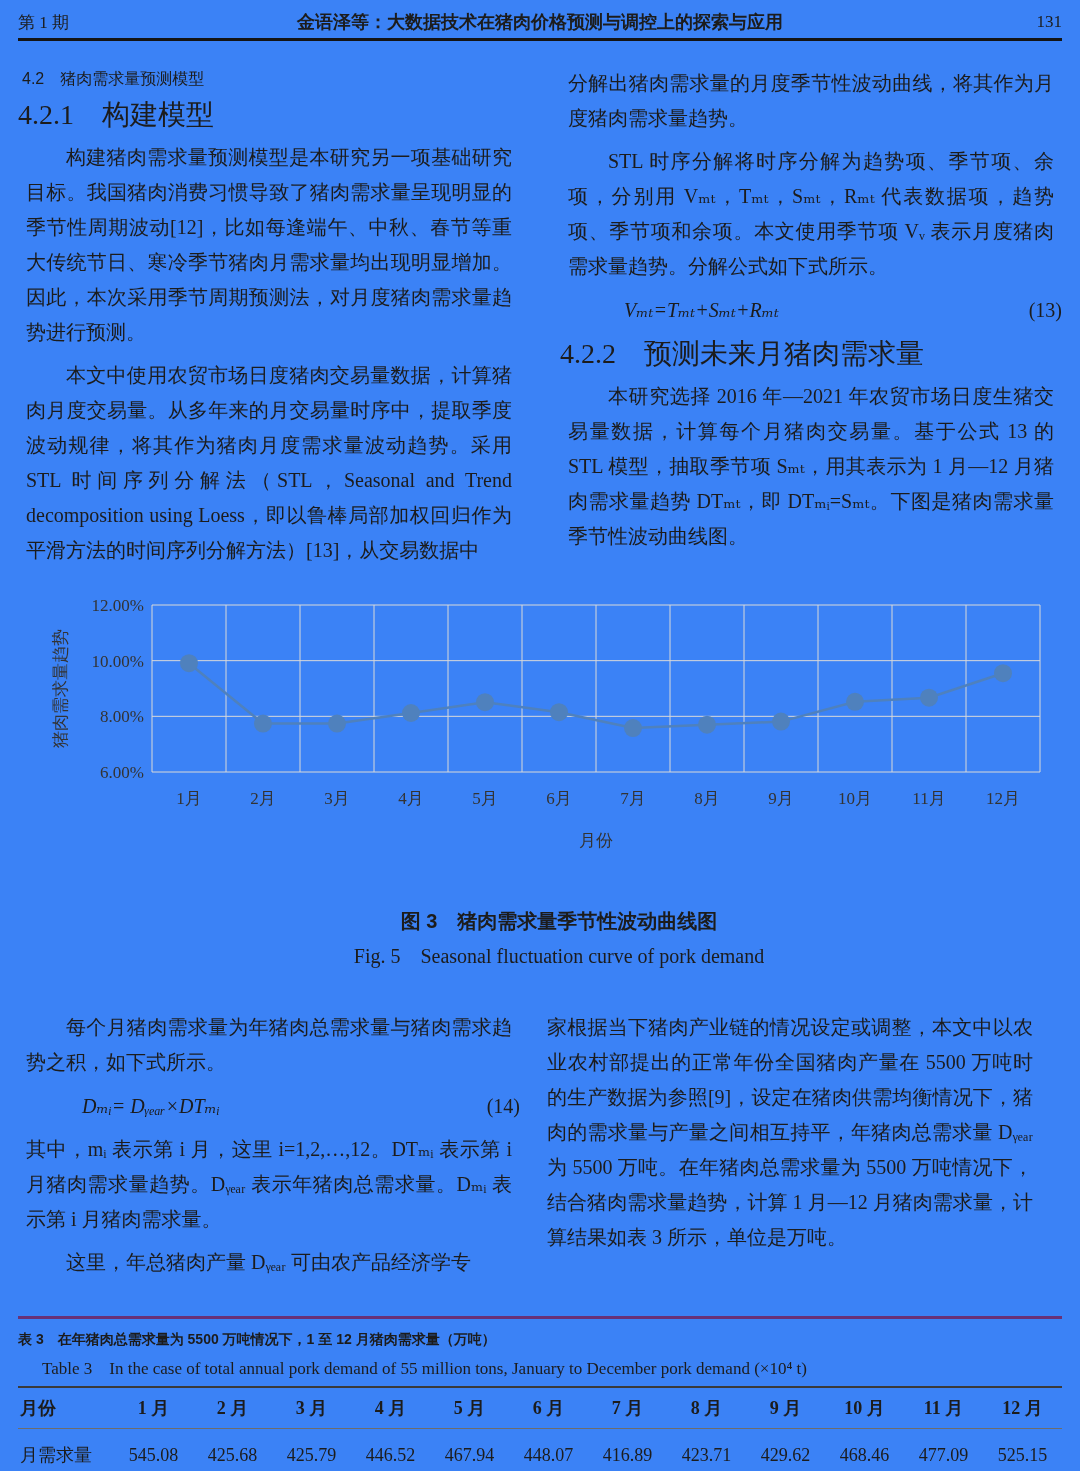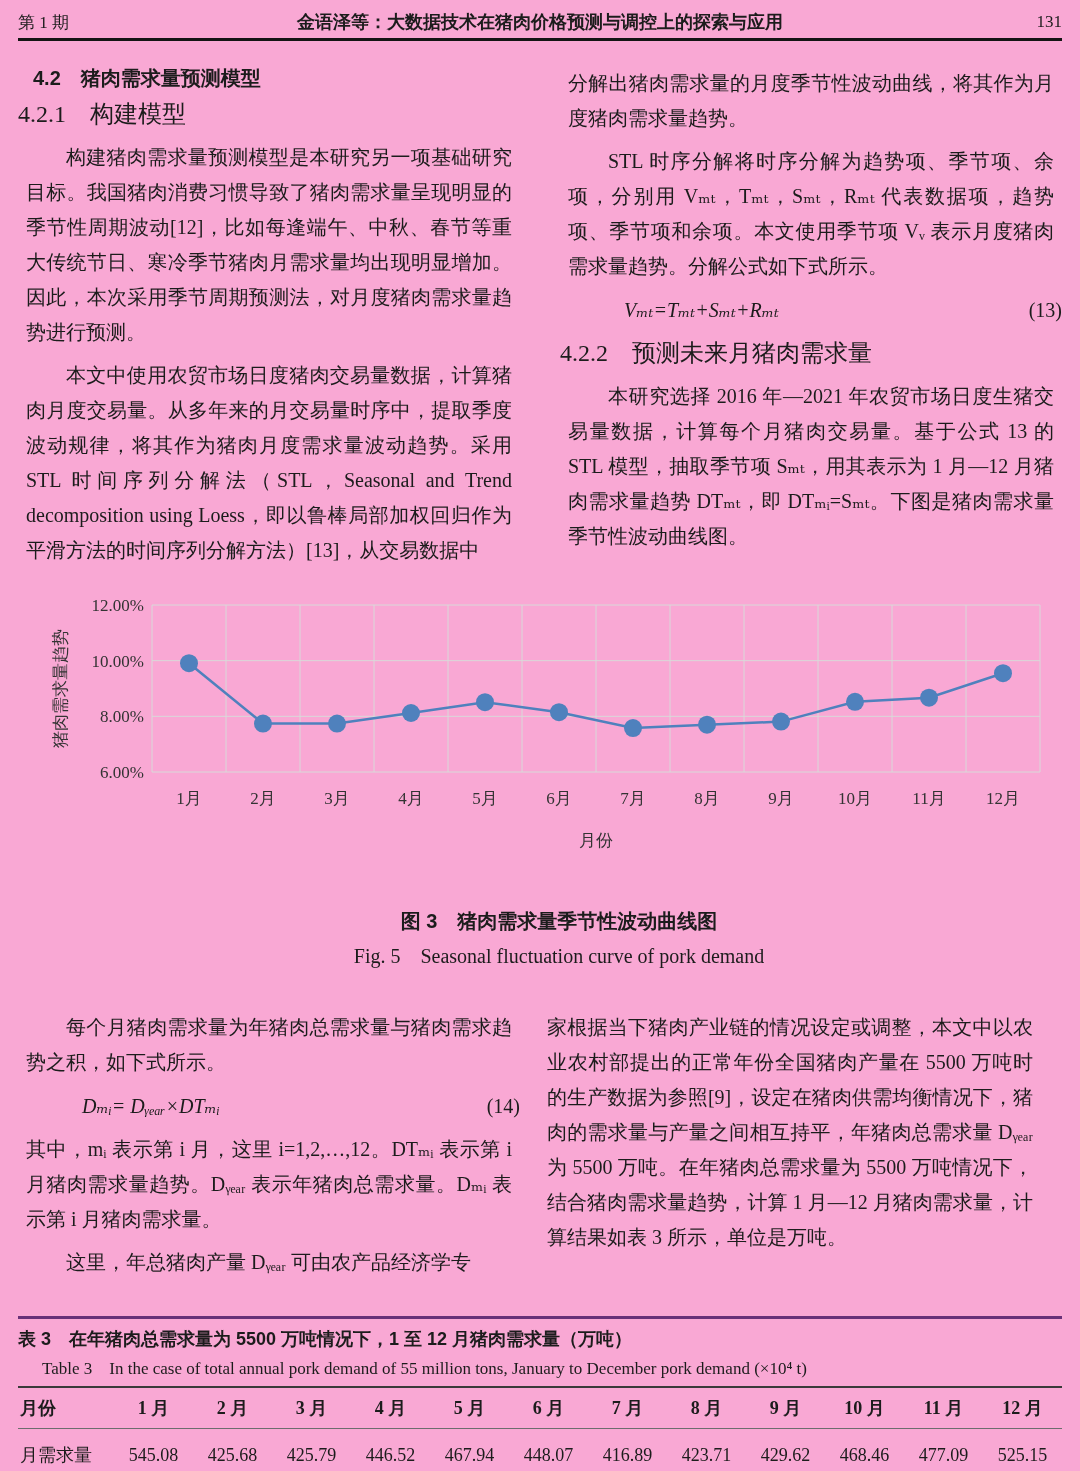--- a/index.html
+++ b/index.html
@@ -1,57 +1,57 @@
 <!DOCTYPE html>
 <html><head>
 <meta charset="utf-8">
 <style>
   html,body{margin:0;padding:0;background:#fff;}
   .page{
-    position:relative;width:1080px;height:1471px;background:#f9a8d4;
+    position:relative;width:1080px;height:1471px;background:#3b82f6;
     overflow:hidden;color:#1c1c1c;
     font-family:"Liberation Serif","DejaVu Serif",serif;
   }
   
   .running-header{
     position:absolute;top:6px;left:18px;right:18px;height:32px;
     border-bottom:3px solid #141414;
     display:flex;align-items:center;font-size:17px;
   }
   .hdr-issue{width:120px;text-align:left;}
   .hdr-title{flex:1;text-align:center;font-family:"Liberation Sans","DejaVu Sans",sans-serif;font-weight:bold;font-size:18px;}
   .hdr-page{width:120px;text-align:right;}
   
   .columns{position:absolute;left:18px;width:1044px;display:flex;gap:40px;}
   .columns.upper{top:58px;}
   .columns.lower{top:1002px;gap:19px;}
   .col{width:502px;}
   .para{margin:8px;text-align:justify;font-size:20px;line-height:35px;}
   .indent{text-indent:2em;}
   h2.sec{
-    margin:4px 15px 2px;font-family:"Liberation Sans","DejaVu Sans",sans-serif;
-    font-size:20px;font-weight:bold;line-height:33px;
-  }
-  h3.subsec{margin:0;font-size:24px;font-weight:normal;line-height:35px;}
+    margin:4px 4px 2px;font-family:"Liberation Sans","DejaVu Sans",sans-serif;
+    font-size:16px;font-weight:normal;line-height:33px;
+  }
+  h3.subsec{margin:0;font-size:28px;font-weight:normal;line-height:35px;}
   .formula{
     display:flex;align-items:baseline;margin:9px 0 9px;padding-left:3.2em;
     font-size:20px;line-height:34px;
   }
   .formula .expr{flex:1;font-style:italic;}
   .formula .num{font-style:normal;}
   
   .chart-wrap{position:absolute;top:578px;left:18px;width:1044px;height:312px;}
   
   .fig-caption{position:absolute;top:903px;left:0;width:100%;text-align:center;padding-left:19px;}
   .cap-zh{font-family:"Liberation Sans","DejaVu Sans",sans-serif;font-weight:bold;font-size:20px;line-height:36px;}
   .cap-en{font-size:20px;line-height:34px;}
   
   .table-block{position:absolute;top:1316px;left:18px;width:1044px;}
   .tbl-rule-top{border-top:3px solid #683178;}
-  .tbl-title-zh{margin-top:6px;font-family:"Liberation Sans","DejaVu Sans",sans-serif;font-weight:bold;font-size:18px;line-height:29px;}
+  .tbl-title-zh{margin-top:6px;font-family:"Liberation Sans","DejaVu Sans",sans-serif;font-weight:bold;font-size:14px;line-height:29px;}
   .tbl-title-en{font-size:17px;line-height:29px;margin-left:24px;}
   table.t3{width:100%;border-collapse:collapse;margin-top:3px;border-top:2px solid #3a3a3a;font-size:18px;}
   table.t3 th{font-weight:bold;padding:8px 2px;border-bottom:1.5px solid #6d6d6d;text-align:center;}
   table.t3 td{padding:14px 2px;text-align:center;}
   table.t3 th:first-child,table.t3 td:first-child{text-align:left;width:92px;}
   .tbl-bottom-bar{height:10px;background:#683178;margin-top:1px;}
 </style>
 </head>
 <body>
 

